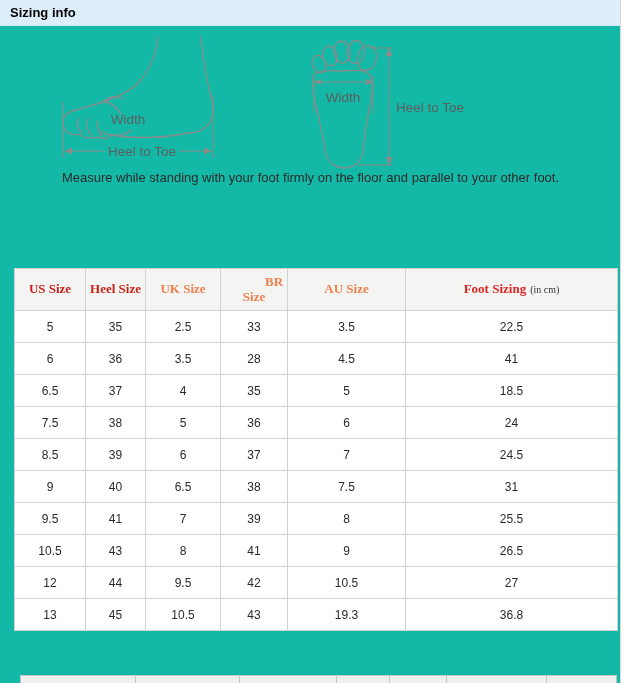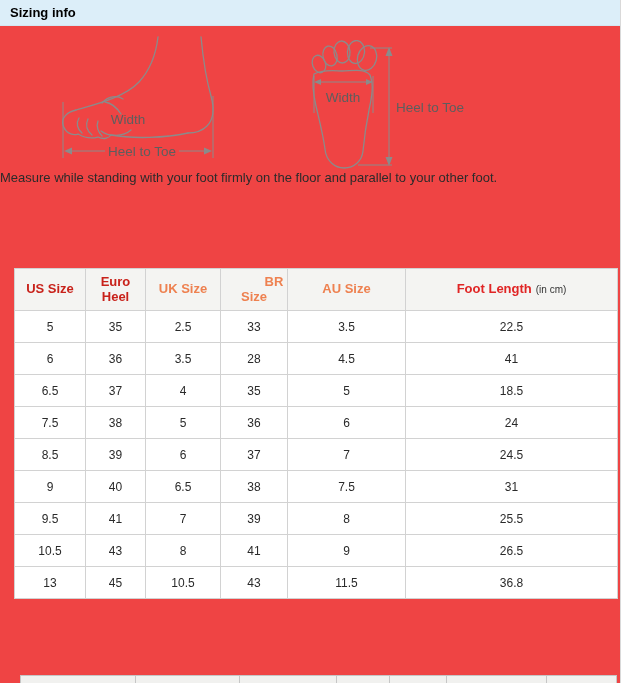--- a/index.html
+++ b/index.html
@@ -6,56 +6,56 @@
   html,body { background:#fff; }
   body {
     width:629px; height:683px;
     font-family:"Liberation Sans", sans-serif;
     position:relative; overflow:hidden;
   }
   .page {
     position:absolute; top:0; left:0;
     width:621px; height:683px;
     border-right:1px solid #d9d9d9;
-    background:#ef4444;
+    background:#14b8a6;
   }
   .title-bar {
     height:26px;
     background:#dceef9;
     border-bottom:1px solid #d3e6f2;
     line-height:25px;
     padding-left:10px;
     font-size:13px; font-weight:bold; color:#000;
   }
   .diagram-area { position:absolute; top:26px; left:0; width:621px; height:242px; }
   .svg-side  { position:absolute; left:55px; top:10px; }
   .svg-sole  { position:absolute; left:292px; top:14px; }
   .instruction {
     position:absolute; top:144px; left:0; width:621px;
-    font-size:13px; color:#2b2b2b;
+    text-align:center; font-size:13px; color:#2b2b2b;
   }
   .outline { fill:none; stroke:#8b8b8b; stroke-width:1.3; stroke-linecap:round; }
   .dim     { fill:none; stroke:#8b8b8b; stroke-width:1; }
   .dimhead { fill:#8b8b8b; stroke:none; }
   .dimtext { fill:#5e5e5e; font-size:13.5px; font-family:"Liberation Sans",sans-serif; }
 
   table.size-table {
     position:absolute; top:268px; left:14px;
     width:603px;
     border-collapse:collapse;
     table-layout:fixed;
     font-size:12px; color:#2a2a2a;
   }
   table.size-table th, table.size-table td {
     border:1px solid #d2d2d2;
     text-align:center; vertical-align:middle;
     padding:0;
   }
   table.size-table { border:1px solid #c2c2c2; }
-  table.size-table thead tr { height:42px; background:#f4f4f2; }
+  table.size-table thead tr { height:42px; background:#f4f4f2;font-family:Liberation Serif, serif; }
   table.size-table thead th { font-size:13px; font-weight:bold; line-height:1.15; }
   table.size-table tbody tr { height:32px; background:#fff; }
   .hdr-suffix { font-size:10px; font-weight:normal; color:#333; margin-left:4px; white-space:nowrap; }
 
   .next-table-partial {
     position:absolute; top:675px; left:20px;
     width:597px; height:8px;
     background:#f1f1ef;
     border-top:1px solid #c6c6c6;
     border-left:1px solid #c6c6c6;
@@ -131,25 +131,25 @@
       <col style="width:71px">
         <col style="width:60px">
         <col style="width:75px">
       <col style="width:67px">
         <col style="width:118px">
         <col style="width:212px">
     </colgroup>
     <thead>
       <tr>
           <th><span style="color: rgb(200, 34, 27);">US Size</span></th>
-          <th><span style="color: rgb(200, 34, 27);">Euro Heel</span></th>
+          <th><span style="color: rgb(200, 34, 27);">Heel Size</span></th>
           <th><span style="color: rgb(238, 129, 80);">UK Size</span></th>
           <th><span style="color: rgb(238, 129, 80); margin-left: 40px;">BR Size</span></th>
           <th><span style="color: rgb(238, 129, 80);">AU Size</span></th>
-          <th><span style="color: rgb(224, 37, 37);">Foot Length</span><span class="hdr-suffix">(in cm)</span></th>
+          <th><span style="color: rgb(224, 37, 37);">Foot Sizing</span><span class="hdr-suffix">(in cm)</span></th>
         </tr>
     </thead>
     <tbody>
         <tr>
           <td>5</td>
           <td>35</td>
           <td>2.5</td>
           <td>33</td>
           <td>3.5</td>
           <td>22.5</td>
@@ -204,25 +204,33 @@
         </tr>
         <tr>
           <td>10.5</td>
           <td>43</td>
           <td>8</td>
           <td>41</td>
           <td>9</td>
           <td>26.5</td>
         </tr>
         <tr>
+          <td>12</td>
+          <td>44</td>
+          <td>9.5</td>
+          <td>42</td>
+          <td>10.5</td>
+          <td>27</td>
+        </tr>
+        <tr>
           <td>13</td>
           <td>45</td>
           <td>10.5</td>
           <td>43</td>
-          <td>11.5</td>
+          <td>19.3</td>
           <td>36.8</td>
         </tr>
       </tbody>
   </table>
 
   <div class="next-table-partial">
     <span class="vdiv" style="left:114px"></span>
     <span class="vdiv" style="left:218px"></span>
     <span class="vdiv" style="left:315px"></span>
     <span class="vdiv" style="left:368px"></span>

